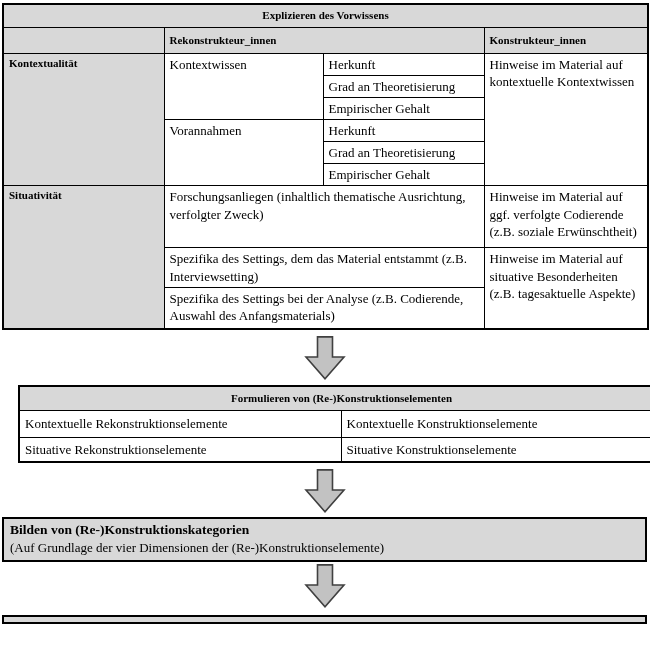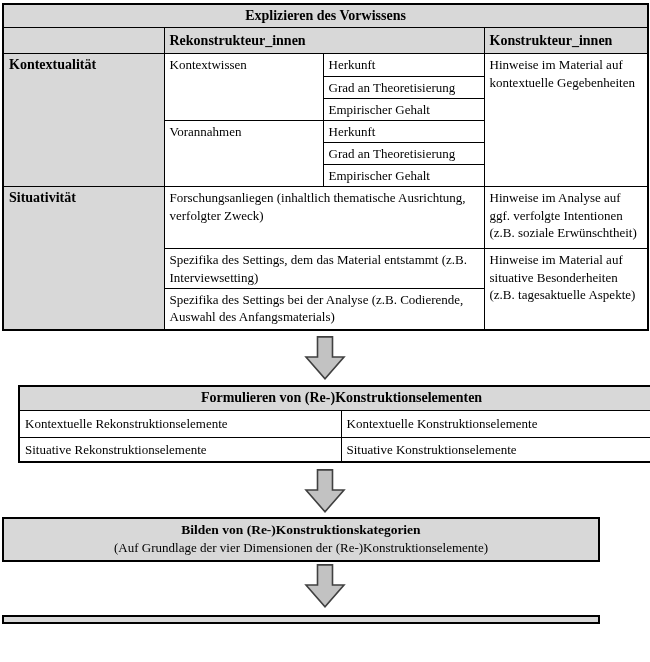--- a/index.html
+++ b/index.html
@@ -30,39 +30,38 @@
     vertical-align: top;
     overflow: hidden;
     word-wrap: break-word;
   }
   .t1 { left: 2px; top: 3px; width: 645px; }
   .t2 { left: 18px; top: 385px; width: 645px; }
   .gray { background: #d8d8d8; }
   .bold { font-weight: bold; }
   .center { text-align: center; }
   .mid { vertical-align: middle; }
-  .titlecell { font-size: 14px; }
+  .titlecell { font-size: 11px; }
   .arrow-wrap {
     position: absolute;
     left: 0;
     width: 650px;
     text-align: center;
     line-height: 0;
   }
   .a1 { top: 336px; }
   .a2 { top: 469px; }
   .a3 { top: 564px; }
   .bigbox {
     position: absolute;
     left: 2px;
-    width: 598px;
+    width: 645px;
     box-sizing: border-box;
     border: 2px solid #000;
     background: #d8d8d8;
-    text-align: center;
     padding: 2px 6px 3px 6px;
     font-size: 13px;
     line-height: 18px;
   }
   .b3 { top: 517px; }
   .b4 { top: 615px; }
   .bigbox .title { font-weight: bold; font-size: 13.5px; }
 </style>
 </head>
 <body>
@@ -82,42 +81,42 @@
       </tr>
       <tr style="height:26px">
         <td class="gray"></td>
         <td colspan="2" class="gray bold titlecell mid">Rekonstrukteur_innen</td>
         <td class="gray bold titlecell mid">Konstrukteur_innen</td>
       </tr>
       <tr style="height:22px">
         <td rowspan="6" class="gray bold titlecell">Kontextualität</td>
         <td rowspan="3">Kontextwissen</td>
         <td>Herkunft</td>
-        <td rowspan="6">Hinweise im Material auf kontextuelle Gegebenheiten</td>
+        <td rowspan="6">Hinweise im Material auf kontextuelle Kontextwissen</td>
       </tr>
       <tr style="height:22px">
         <td>Grad an Theoretisierung</td>
       </tr>
       <tr style="height:22px">
         <td>Empirischer Gehalt</td>
       </tr>
       <tr style="height:22px">
         <td rowspan="3">Vorannahmen</td>
         <td>Herkunft</td>
       </tr>
       <tr style="height:22px">
         <td>Grad an Theoretisierung</td>
       </tr>
       <tr style="height:22px">
         <td>Empirischer Gehalt</td>
       </tr>
       <tr style="height:62px">
         <td rowspan="3" class="gray bold titlecell">Situativität</td>
         <td colspan="2">Forschungsanliegen (inhaltlich thematische Ausrichtung, verfolgter Zweck)</td>
-        <td>Hinweise im Analyse auf ggf. verfolgte Intentionen (z.B. soziale Erwünschtheit)</td>
+        <td>Hinweise im Material auf ggf. verfolgte Codierende (z.B. soziale Erwünschtheit)</td>
       </tr>
       <tr style="height:37px">
         <td colspan="2">Spezifika des Settings, dem das Material entstammt (z.B. Interviewsetting)</td>
         <td rowspan="2">Hinweise im Material auf situative Besonderheiten (z.B. tagesaktuelle Aspekte)</td>
       </tr>
       <tr style="height:42px">
         <td colspan="2">Spezifika des Settings bei der Analyse (z.B. Codierende, Auswahl des Anfangsmaterials)</td>
       </tr>
     </tbody>
   </table>

